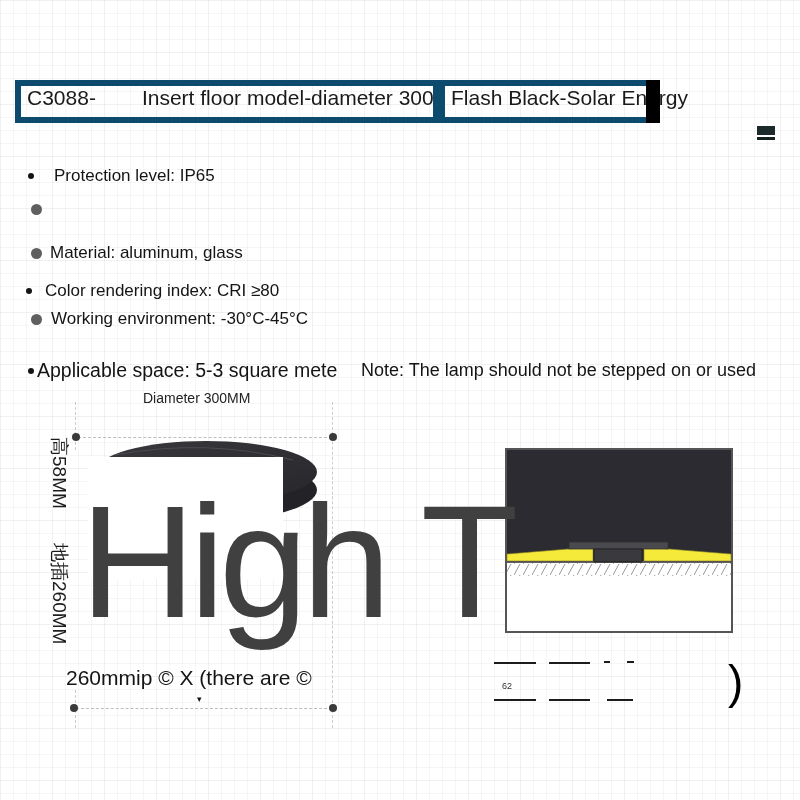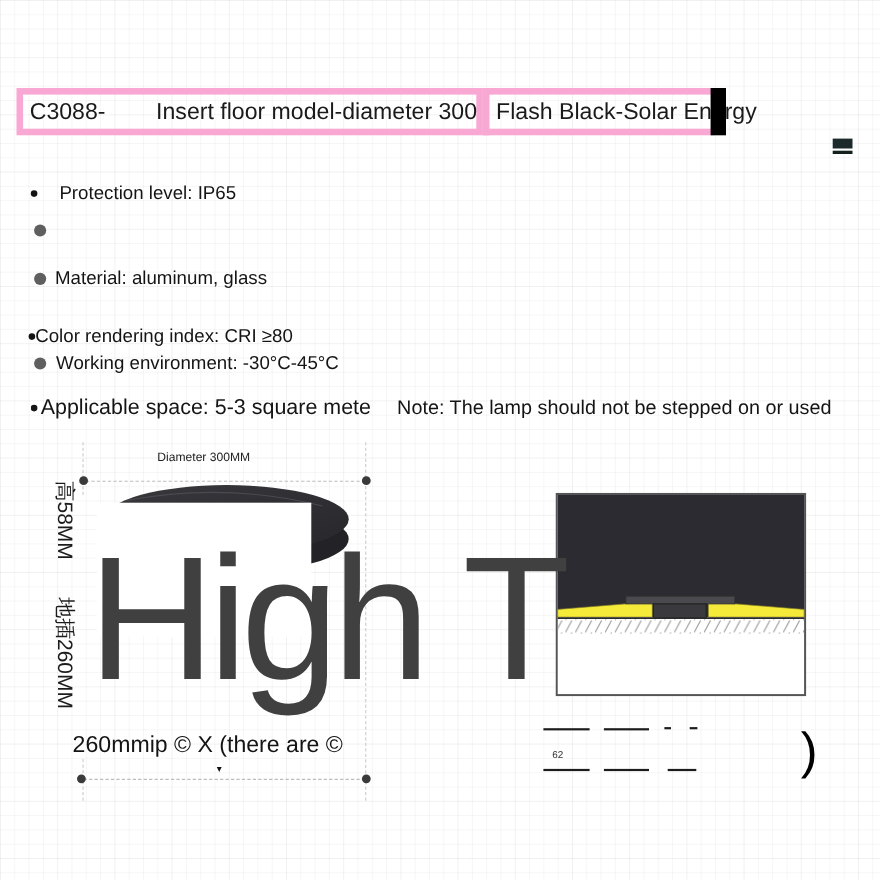--- a/index.html
+++ b/index.html
@@ -15,22 +15,22 @@
     background-image:
       linear-gradient(rgba(0,0,0,0.035) 1px, transparent 1px),
       linear-gradient(90deg, rgba(0,0,0,0.035) 1px, transparent 1px),
       linear-gradient(rgba(0,0,0,0.018) 1px, transparent 1px),
       linear-gradient(90deg, rgba(0,0,0,0.018) 1px, transparent 1px);
     background-size:13px 13px,13px 13px,52px 52px,52px 52px;
   }
   .abs{position:absolute;}
   
   .title-box{
-    box-sizing:border-box;border:6px solid #f9a8d4;height:43px;
-    display:flex;align-items:center;background:transparent;
+    box-sizing:border-box;border:6px solid #0c4a6e;height:43px;
+    display:flex;background:transparent;
     font-size:21px;color:#1a1a1a;white-space:nowrap;
   }
   .title-box .txt{padding-left:6px;}
   
   .spec-row{display:flex;align-items:center;white-space:nowrap;font-size:17px;color:#141414;}
   .bullet-small{width:6px;height:6px;border-radius:50%;background:#141414;flex:0 0 auto;}
   .bullet-large{width:11px;height:11px;border-radius:50%;background:#5f5f5f;flex:0 0 auto;}
   .dashline-h{border-top:1px dashed #bdbdbd;height:0;}
   .dashline-v{border-left:1px dashed #cccccc;width:0;}
   .dim-dot{width:8px;height:8px;border-radius:50%;background:#3a3a3a;}
@@ -68,42 +68,42 @@
 
 <div class="abs spec-row" style="left:31px;top:204px;gap:9px;">
   <span class="bullet-large"></span>
 </div>
 
 <div class="abs spec-row" style="left:31px;top:243px;gap:8px;">
   <span class="bullet-large"></span>
   <span>Material: aluminum, glass</span>
 </div>
 
-<div class="abs spec-row" style="left:26px;top:296px;gap:0;">
+<div class="abs spec-row" style="left:26px;top:281px;gap:13px;">
   <span class="bullet-small"></span>
   <span>Color rendering index: CRI ≥80</span>
 </div>
 
-<div class="abs spec-row" style="left:31px;top:320px;gap:9px;">
+<div class="abs spec-row" style="left:31px;top:309px;gap:9px;">
   <span class="bullet-large"></span>
   <span>Working environment: -30°C-45°C</span>
 </div>
 
 <div class="abs spec-row" style="left:28px;top:359px;gap:3px;font-size:19.5px;width:334px;overflow:hidden;">
   <span class="bullet-small"></span>
   <span>Applicable space: 5-3 square mete</span>
 </div>
 
 <div class="abs" style="left:361px;top:360px;font-size:18px;white-space:nowrap;color:#141414;">Note: The lamp should not be stepped on or used</div>
 
 <div class="abs dashline-v" style="left:75px;top:402px;height:48px;"></div>
 <div class="abs dashline-v" style="left:75px;top:690px;height:38px;"></div>
 <div class="abs dashline-v" style="left:332px;top:402px;height:326px;"></div>
 
-<div class="abs" style="left:143px;top:410px;font-size:11px;color:#222;">Diameter 300MM</div>
+<div class="abs" style="left:143px;top:390px;font-size:14px;color:#222;">Diameter 300MM</div>
 <div class="abs dashline-h" style="left:78px;top:437px;width:254px;"></div>
 <div class="abs dim-dot" style="left:72px;top:433px;"></div>
 <div class="abs dim-dot" style="left:329px;top:433px;"></div>
 
 <svg class="abs" style="left:55px;top:430px;z-index:1;" width="300" height="240" viewBox="0 0 300 240">
   <defs>
     <linearGradient id="discGrad" x1="0" y1="0" x2="1" y2="1">
       <stop offset="0" stop-color="#38383d"></stop>
       <stop offset="1" stop-color="#26262b"></stop>
     </linearGradient>

